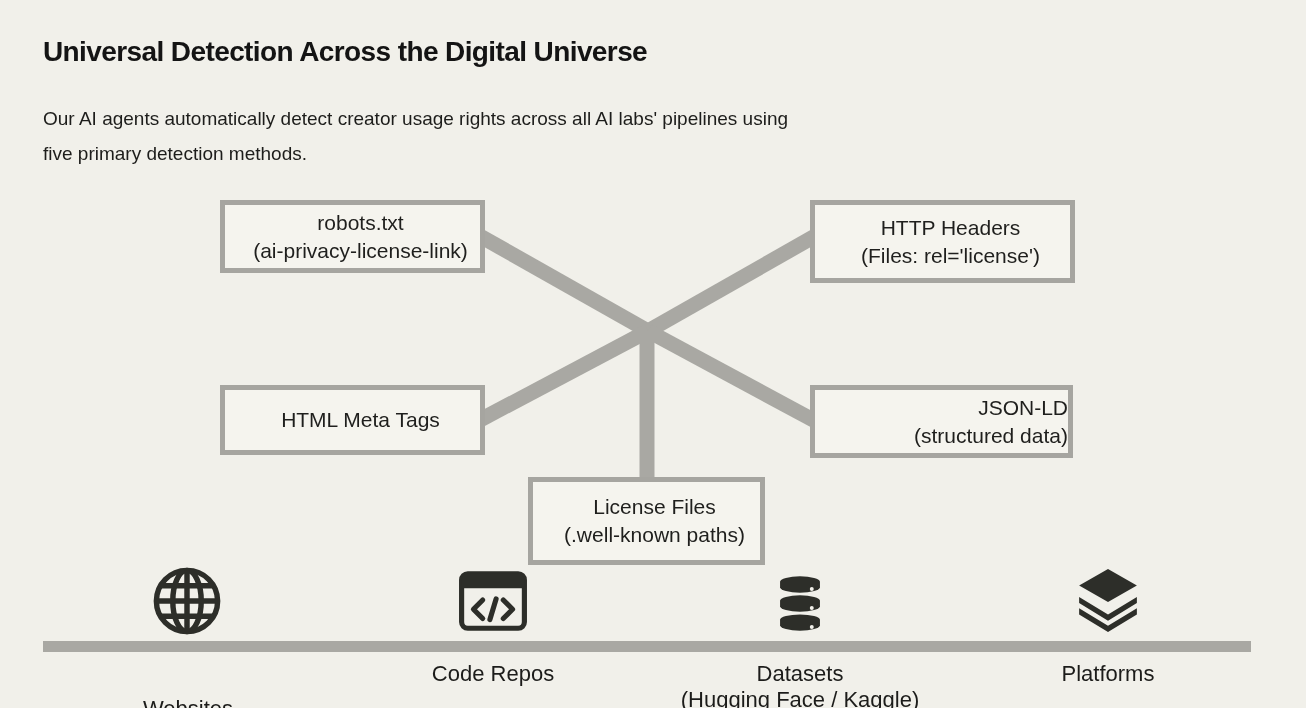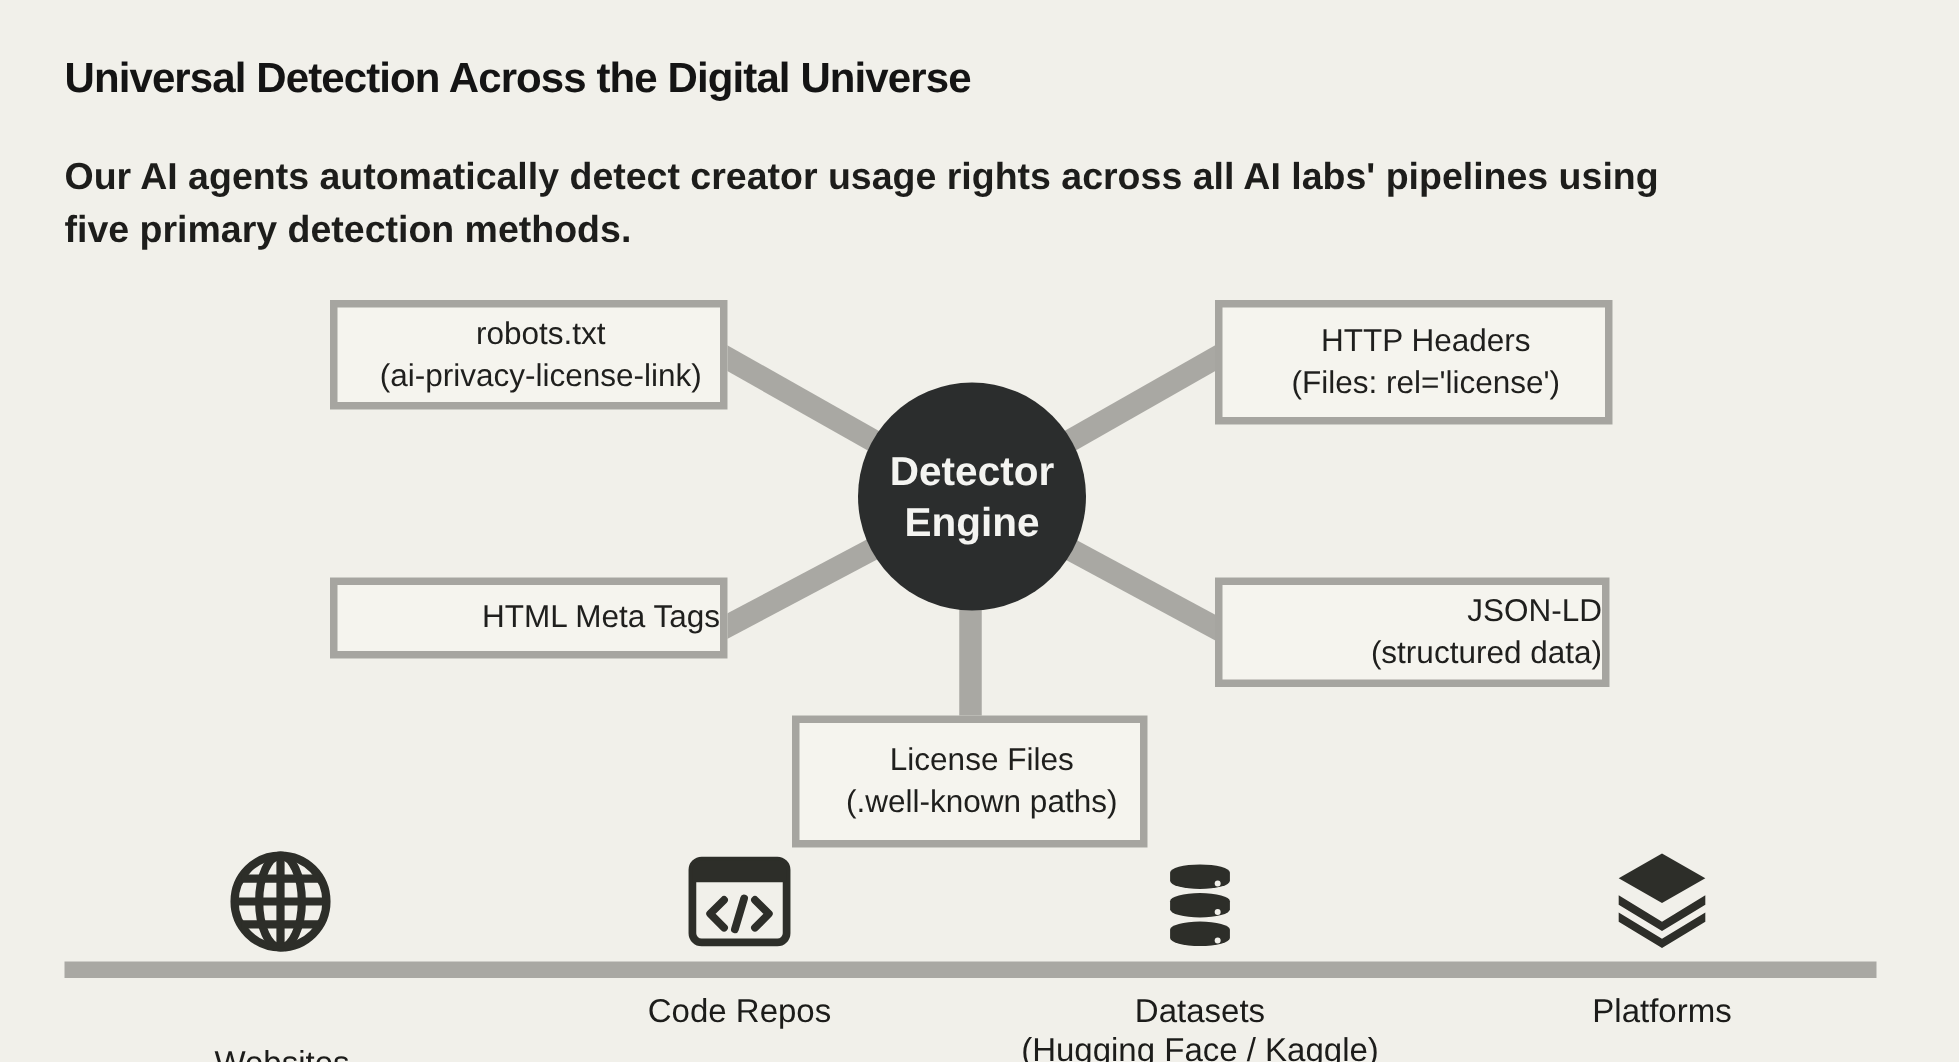--- a/index.html
+++ b/index.html
@@ -17,25 +17,24 @@
     left: 43px; top: 36px;
     font-size: 28px;
     font-weight: 700;
     letter-spacing: -0.6px;
     color: var(--heading, #141414);
     white-space: nowrap;
   }
   .page-subtitle {
     position: absolute;
     left: 43px; top: 101px;
-    font-size: 25px;
+    font-size: 19px;
     line-height: 35px;
     color: var(--body_text, #1d1d1b);
     white-space: nowrap;
-    font-weight: bold;
   }
   .connectors {
     position: absolute;
     left: 0; top: 0;
     width: 1306px; height: 708px;
     z-index: 1;
   }
   .connectors line { stroke: var(--connector, #a9a8a3); stroke-width: 15; }
   .method-box {
     position: absolute;
@@ -48,21 +47,21 @@
     align-items: center;
     justify-content: center;
     text-align: center;
     font-size: 21px;
     line-height: 28px;
     color: #1f1f1d;
     padding-left: 16px;
   }
   .box-robots  { left: 220px; top: 200px; width: 265px; height: 73px; }
   .box-http    { left: 810px; top: 200px; width: 265px; height: 83px; }
-  .box-meta    { left: 220px; top: 385px; width: 265px; height: 54px; align-items: flex-end; }
+  .box-meta    { left: 220px; top: 385px; width: 265px; height: 70px; }
   .box-jsonld  { left: 810px; top: 385px; width: 263px; height: 73px; align-items: flex-end; }
   .box-license { left: 528px; top: 477px; width: 237px; height: 88px; }
   .engine-node {
     position: absolute;
     z-index: 3;
     left: 572px; top: 255px;
     width: 152px; height: 152px;
     border-radius: 50%;
     background: var(--node_bg, #2b2d2d);
     display: flex;
@@ -150,24 +149,20 @@
   <div class="method-box box-jsonld">
     <div>JSON-LD</div>
     <div>(structured data)</div>
   </div>
 
   <div class="method-box box-license">
     <div>License Files</div>
     <div>(.well-known paths)</div>
   </div>
 
-  <div class="engine-node">
-    <div>Detector</div>
-    <div>Engine</div>
-  </div>
 
   <div class="divider-bar"></div>
 
   <div class="source-icon icon-globe">
     <svg viewBox="0 0 64 64">
       <circle class="stroke-icon" cx="32" cy="32" r="28"></circle>
       <ellipse class="stroke-icon" cx="32" cy="32" rx="13" ry="28"></ellipse>
       <line class="stroke-icon" x1="32" y1="4" x2="32" y2="60"></line>
       <line class="stroke-icon" x1="4" y1="32" x2="60" y2="32"></line>
       <line class="stroke-icon" x1="8" y1="18" x2="56" y2="18"></line>

